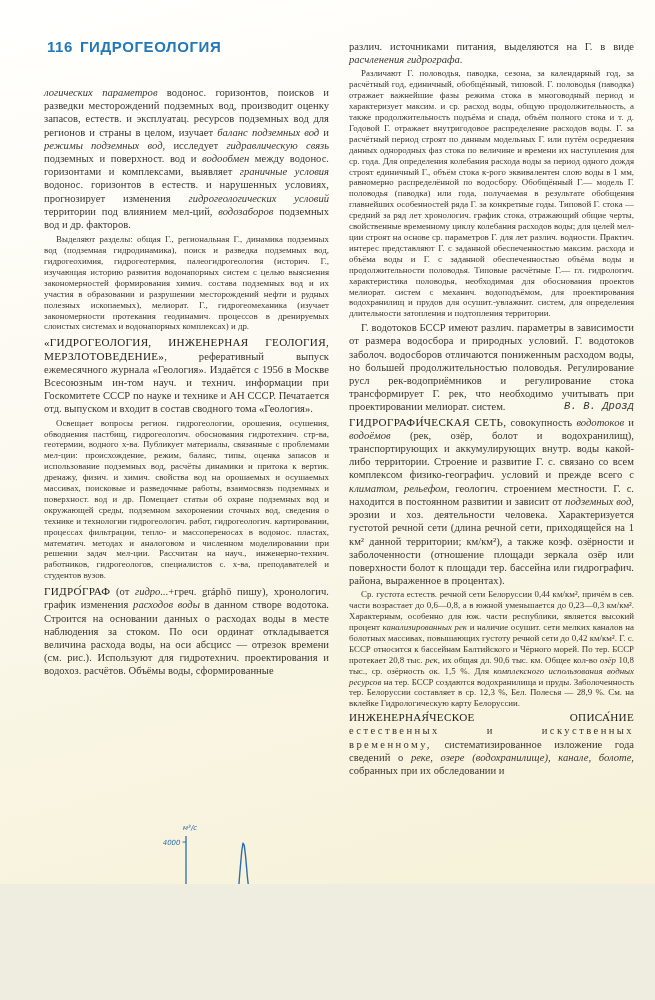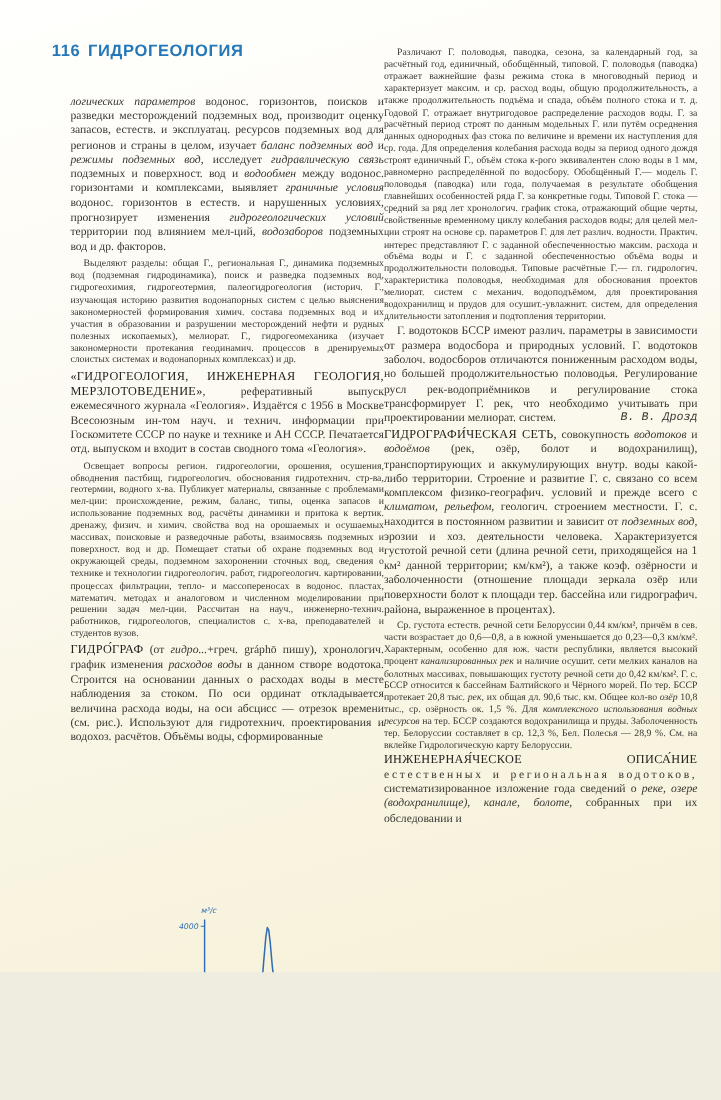--- a/index.html
+++ b/index.html
@@ -8,21 +8,21 @@
     background:linear-gradient(165deg,#fffffd 0%,#fcfaf1 40%,#f8f4e0 78%,#f6f1d8 100%);
     font-family:"Liberation Serif", serif;
   }
   .page-header{
     position:absolute;left:47px;top:38px;
     font-family:"Liberation Sans", sans-serif;font-weight:bold;
     font-size:15px;letter-spacing:.6px;color:#2478b8;white-space:nowrap;
   }
   .page-header .num{margin-right:7px;}
   .col{position:absolute;width:285px;}
-  .col-left{left:64px;top:86px;}
+  .col-left{left:44px;top:86px;}
   .col-right{left:349px;top:40px;}
   .para{margin:0;text-align:justify;color:#3a3733;
         -webkit-hyphens:auto;hyphens:auto;}
   .size-n{font-size:10.6px;line-height:13.2px;}
   .size-s{font-size:8.9px;line-height:10.9px;}
   .indent{text-indent:12px;}
   .seg-n{}
   .seg-i{font-style:italic;}
   .seg-b{font-weight:bold;}
   .seg-hw{font-weight:normal;color:#262420;letter-spacing:.3px;font-size:1.05em;}
@@ -48,25 +48,26 @@
 
   <div class="col col-left">
       <p class="para size-n"><span class="seg-i">логических параметров</span><span class="seg-n"> водонос. горизонтов, поисков и разведки месторождений подземных вод, производит оценку запасов, естеств. и эксплуатац. ресурсов подземных вод для регионов и страны в целом, изучает </span><span class="seg-i">баланс подземных вод</span><span class="seg-n"> и </span><span class="seg-i">режимы подземных вод</span><span class="seg-n">, исследует </span><span class="seg-i">гидравлическую связь</span><span class="seg-n"> подземных и поверхност. вод и </span><span class="seg-i">водообмен</span><span class="seg-n"> между водонос. горизонтами и комплексами, выявляет </span><span class="seg-i">граничные условия</span><span class="seg-n"> водонос. горизонтов в естеств. и нарушенных условиях, прогнозирует изменения </span><span class="seg-i">гидрогеологических условий</span><span class="seg-n"> территории под влиянием мел-ций, </span><span class="seg-i">водозаборов</span><span class="seg-n"> подземных вод и др. факторов.</span></p>
       <p class="para size-s indent" style="margin-top: 3px;"><span class="seg-n">Выделяют разделы: общая Г., региональная Г., динамика подземных вод (подземная гидродинамика), поиск и разведка подземных вод, гидрогеохимия, гидрогеотермия, палеогидрогеология (историч. Г., изучающая историю развития водонапорных систем с целью выяснения закономерностей формирования химич. состава подземных вод и их участия в образовании и разрушении месторождений нефти и рудных полезных ископаемых), мелиорат. Г., гидрогеомеханика (изучает закономерности протекания геодинамич. процессов в дренируемых слоистых системах и водонапорных комплексах) и др.</span></p>
       <p class="para size-n" style="margin-top: 4px;"><span class="seg-hw">«ГИДРОГЕОЛОГИЯ, ИНЖЕНЕРНАЯ ГЕОЛОГИЯ, МЕРЗЛОТОВЕДЕНИЕ»</span><span class="seg-n">, реферативный выпуск ежемесячного журнала «Геология». Издаётся с 1956 в Москве Всесоюзным ин-том науч. и технич. информации при Госкомитете СССР по науке и технике и АН СССР. Печатается отд. выпуском и входит в состав сводного тома «Геология».</span></p>
       <p class="para size-s indent" style="margin-top: 2px;"><span class="seg-n">Освещает вопросы регион. гидрогеологии, орошения, осушения, обводнения пастбищ, гидрогеологич. обоснования гидротехнич. стр-ва, геотермии, водного х-ва. Публикует материалы, связанные с проблемами мел-ции: происхождение, режим, баланс, типы, оценка запасов и использование подземных вод, расчёты динамики и притока к вертик. дренажу, физич. и химич. свойства вод на орошаемых и осушаемых массивах, поисковые и разведочные работы, взаимосвязь подземных и поверхност. вод и др. Помещает статьи об охране подземных вод и окружающей среды, подземном захоронении сточных вод, сведения о технике и технологии гидрогеологич. работ, гидрогеологич. картировании, процессах фильтрации, тепло- и массопереносах в водонос. пластах, математич. методах и аналоговом и численном моделировании при решении задач мел-ции. Рассчитан на науч., инженерно-технич. работников, гидрогеологов, специалистов с. х-ва, преподавателей и студентов вузов.</span></p>
       <p class="para size-n" style="margin-top: 4px;"><span class="seg-hw">ГИДРО́ГРАФ</span><span class="seg-n"> (от </span><span class="seg-i">гидро...</span><span class="seg-n">+греч. gráphō пишу), хронологич. график изменения </span><span class="seg-i">расходов воды</span><span class="seg-n"> в данном створе водотока. Строится на основании данных о расходах воды в месте наблюдения за стоком. По оси ординат откладывается величина расхода воды, на оси абсцисс — отрезок времени (см. рис.). Используют для гидротехнич. проектирования и водохоз. расчётов. Объёмы воды, сформированные</span></p>
     </div>
 
   <div class="col col-right">
+      <p class="para size-n"><span class="seg-n">различ. источниками питания, выделяются на Г. в виде </span><span class="seg-i">расчленения гидрографа</span><span class="seg-n">.</span></p>
       <p class="para size-s indent" style="margin-top: 2px;"><span class="seg-n">Различают Г. половодья, паводка, сезона, за календарный год, за расчётный год, единичный, обобщённый, типовой. Г. половодья (паводка) отражает важнейшие фазы режима стока в многоводный период и характеризует максим. и ср. расход воды, общую продолжительность, а также продолжительность подъёма и спада, объём полного стока и т. д. Годовой Г. отражает внутригодовое распределение расходов воды. Г. за расчётный период строят по данным модельных Г. или путём осреднения данных однородных фаз стока по величине и времени их наступления для ср. года. Для определения колебания расхода воды за период одного дождя строят единичный Г., объём стока к-рого эквивалентен слою воды в 1 мм, равномерно распределённой по водосбору. Обобщённый Г.— модель Г. половодья (паводка) или года, получаемая в результате обобщения главнейших особенностей ряда Г. за конкретные годы. Типовой Г. стока — средний за ряд лет хронологич. график стока, отражающий общие черты, свойственные временному циклу колебания расходов воды; для целей мел-ции строят на основе ср. параметров Г. для лет различ. водности. Практич. интерес представляют Г. с заданной обеспеченностью максим. расхода и объёма воды и Г. с заданной обеспеченностью объёма воды и продолжительности половодья. Типовые расчётные Г.— гл. гидрологич. характеристика половодья, необходимая для обоснования проектов мелиорат. систем с механич. водоподъёмом, для проектирования водохранилищ и прудов для осушит.-увлажнит. систем, для определения длительности затопления и подтопления территории.</span></p>
       <p class="para size-n indent" style="margin-top: 2px;"><span class="seg-n">Г. водотоков БССР имеют различ. параметры в зависимости от размера водосбора и природных условий. Г. водотоков заболоч. водосборов отличаются пониженным расходом воды, но большей продолжительностью половодья. Регулирование русл рек-водоприёмников и регулирование стока трансформирует Г. рек, что необходимо учитывать при проектировании мелиорат. систем. </span><span class="seg-sig">В. В. Дрозд</span></p>
       <p class="para size-n" style="margin-top: 2px;"><span class="seg-hw">ГИДРОГРАФИ́ЧЕСКАЯ СЕТЬ,</span><span class="seg-n"> совокупность </span><span class="seg-i">водотоков</span><span class="seg-n"> и </span><span class="seg-i">водоёмов</span><span class="seg-n"> (рек, озёр, болот и водохранилищ), транспортирующих и аккумулирующих внутр. воды какой-либо территории. Строение и развитие Г. с. связано со всем комплексом физико-географич. условий и прежде всего с </span><span class="seg-i">климатом, рельефом</span><span class="seg-n">, геологич. строением местности. Г. с. находится в постоянном развитии и зависит от </span><span class="seg-i">подземных вод</span><span class="seg-n">, эрозии и хоз. деятельности человека. Характеризуется густотой речной сети (длина речной сети, приходящейся на 1 км² данной территории; км/км²), а также коэф. озёрности и заболоченности (отношение площади зеркала озёр или поверхности болот к площади тер. бассейна или гидрографич. района, выраженное в процентах).</span></p>
       <p class="para size-s indent" style="margin-top: 2px;"><span class="seg-n">Ср. густота естеств. речной сети Белоруссии 0,44 км/км², причём в сев. части возрастает до 0,6—0,8, а в южной уменьшается до 0,23—0,3 км/км². Характерным, особенно для юж. части республики, является высокий процент </span><span class="seg-i">канализированных рек</span><span class="seg-n"> и наличие осушит. сети мелких каналов на болотных массивах, повышающих густоту речной сети до 0,42 км/км². Г. с. БССР относится к бассейнам Балтийского и Чёрного морей. По тер. БССР протекает 20,8 тыс. </span><span class="seg-i">рек</span><span class="seg-n">, их общая дл. 90,6 тыс. км. Общее кол-во </span><span class="seg-i">озёр</span><span class="seg-n"> 10,8 тыс., ср. озёрность ок. 1,5 %. Для </span><span class="seg-i">комплексного использования водных ресурсов</span><span class="seg-n"> на тер. БССР создаются водохранилища и пруды. Заболоченность тер. Белоруссии составляет в ср. 12,3 %, Бел. Полесья — 28,9 %. См. на вклейке Гидрологическую карту Белоруссии.</span></p>
-      <p class="para size-n" style="margin-top: 2px;"><span class="seg-hw">ИНЖЕНЕРНАЯ́ЧЕСКОЕ ОПИСА́НИЕ</span><span class="seg-sp"> естественных и региональная водотоков,</span><span class="seg-n"> систематизированное изложение года сведений о </span><span class="seg-i">реке, озере (водохранилище), канале, болоте</span><span class="seg-n">, собранных при их обследовании и</span></p>
+      <p class="para size-n" style="margin-top: 2px;"><span class="seg-hw">ИНЖЕНЕРНАЯ́ЧЕСКОЕ ОПИСА́НИЕ</span><span class="seg-sp"> естественных и искуственных временному,</span><span class="seg-n"> систематизированное изложение года сведений о </span><span class="seg-i">реке, озере (водохранилище), канале, болоте</span><span class="seg-n">, собранных при их обследовании и</span></p>
     </div>
 
   <div class="figure">
     <svg class="fig-chart" width="210" height="150" viewBox="0 0 210 150">
         <path d="M 38 16 L 38 118 L 200 118" fill="none" stroke="#2e6db4" stroke-width="1.3"></path>
         <path d="M 200 118 l -4.5 -2 l 0 4 Z" fill="#2e6db4"></path>
         <path d="M 34.5 118 L 38 118" stroke="#2e6db4" stroke-width="1"></path>
         <text x="32.5" y="120.6" text-anchor="end" class="ct">0</text>
         <path d="M 34.5 70 L 38 70" stroke="#2e6db4" stroke-width="1"></path>
         <text x="32.5" y="72.6" text-anchor="end" class="ct">2000</text>

